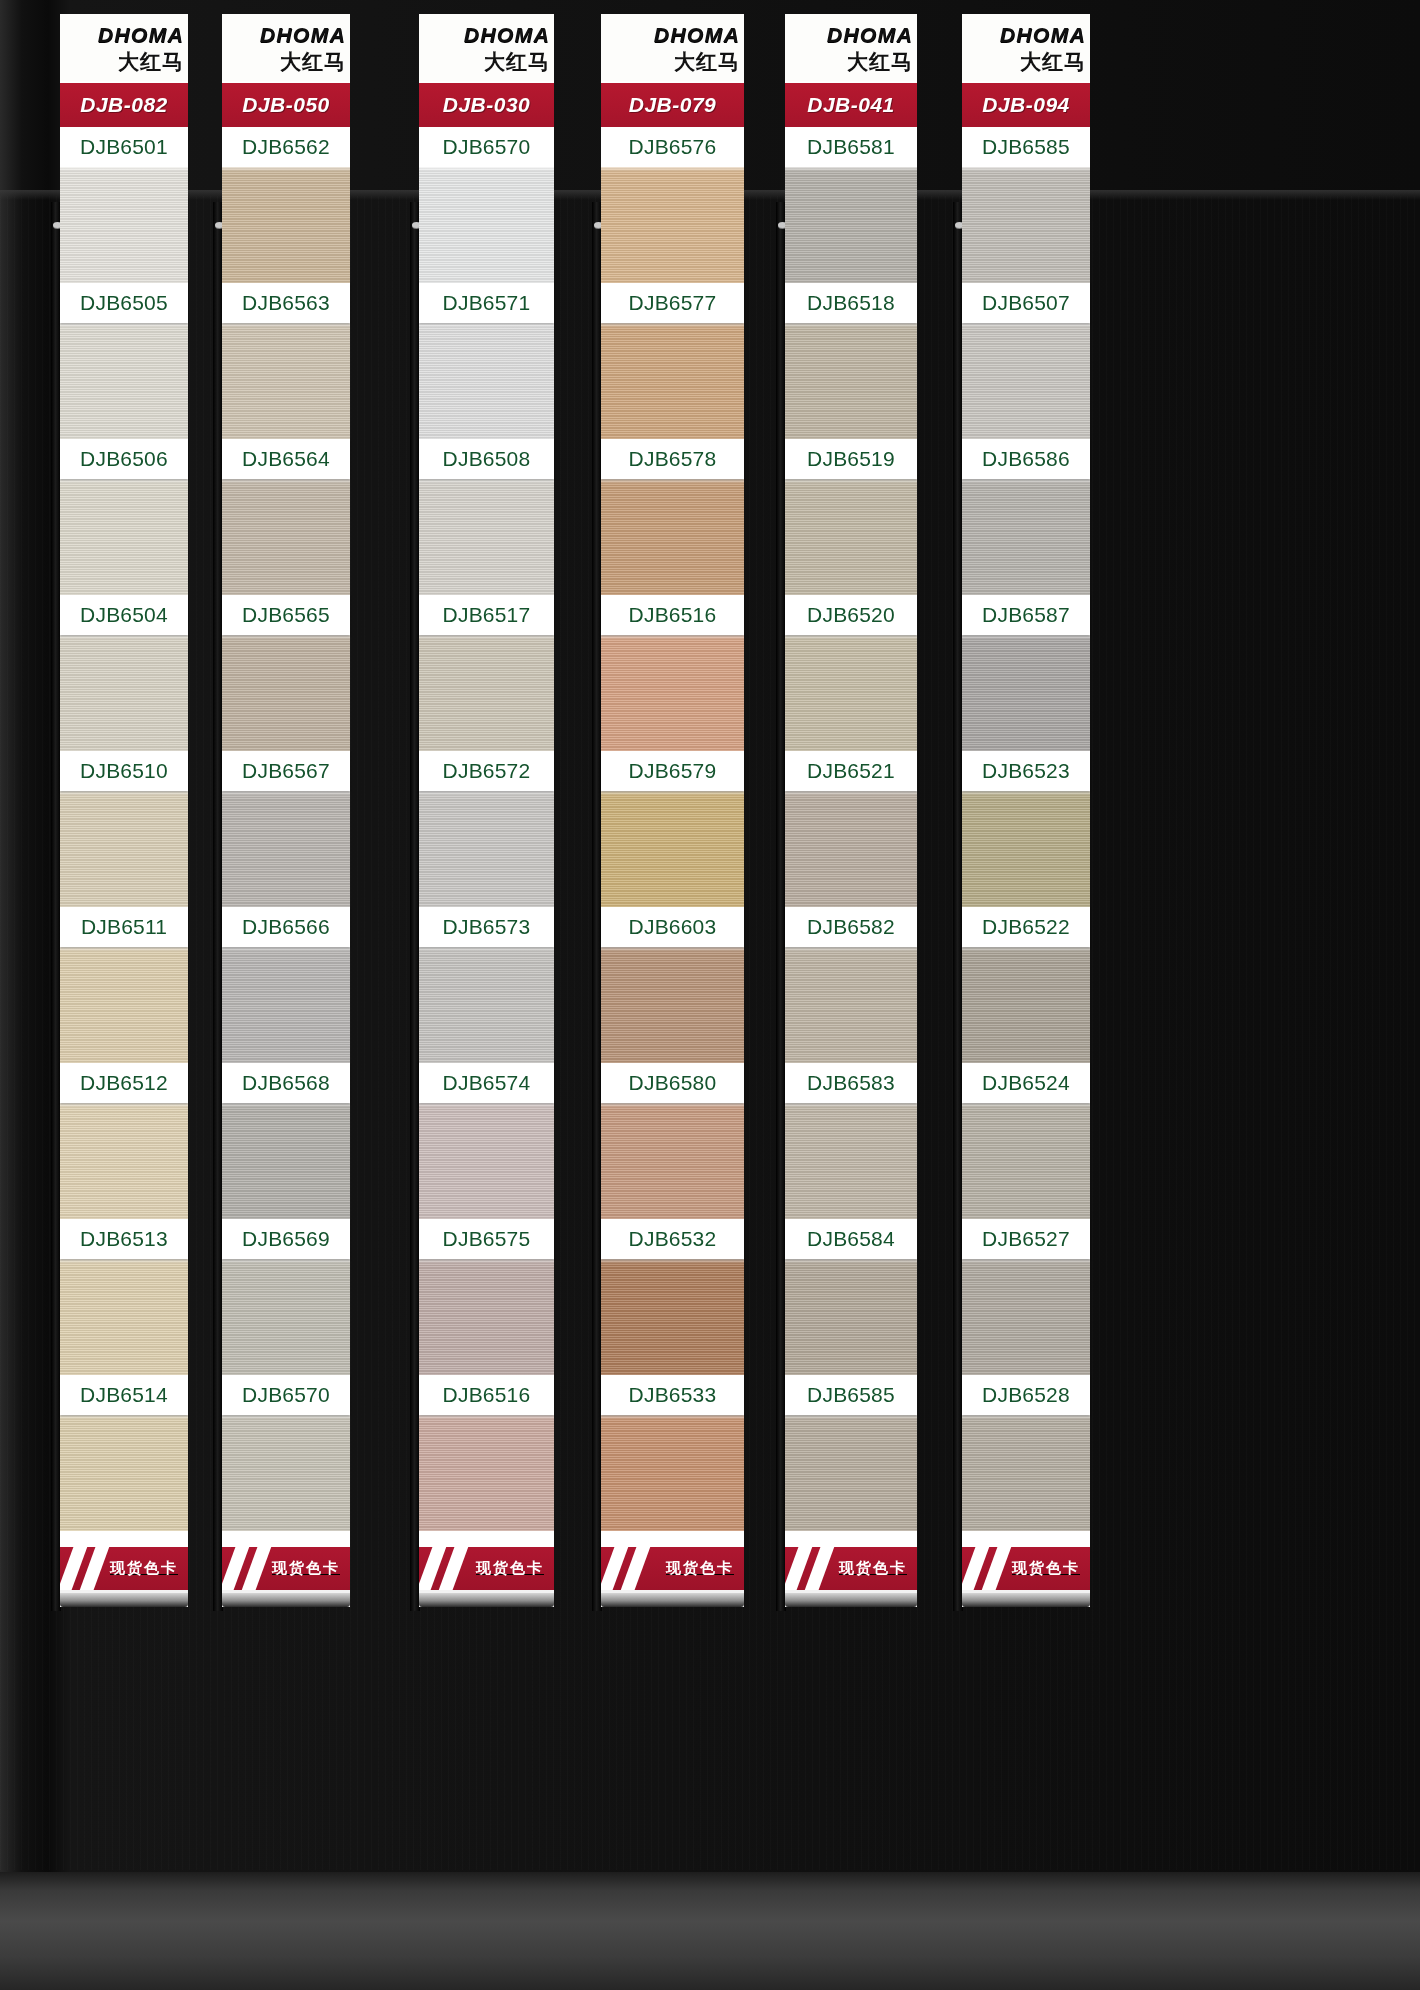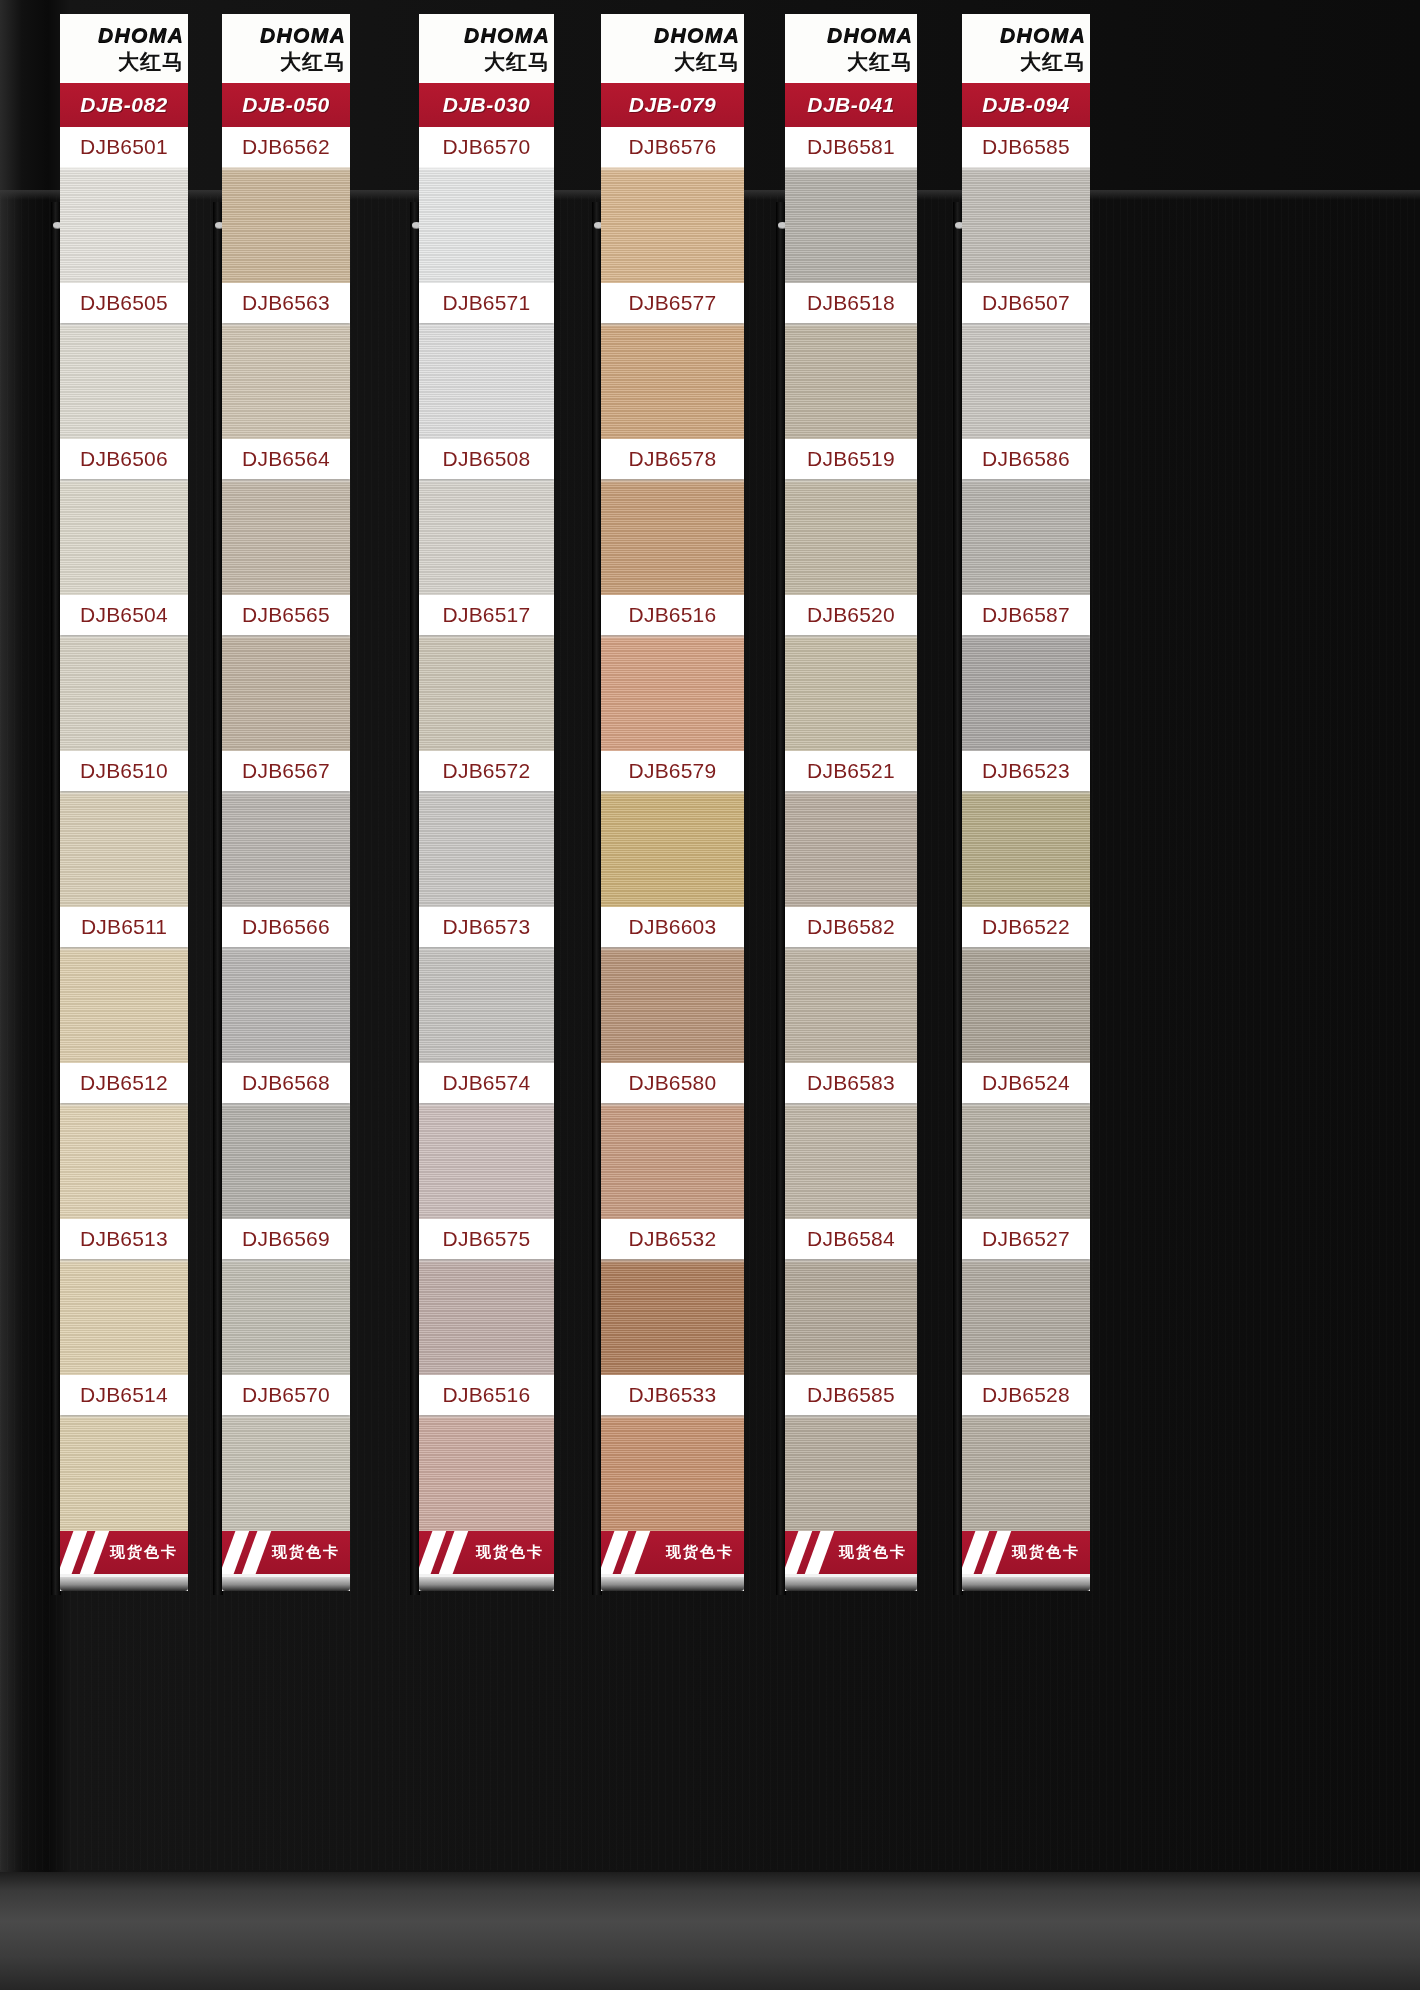--- a/index.html
+++ b/index.html
@@ -117,21 +117,21 @@
     background: #fff;
     height: 40px;
     display: flex;
     align-items: center;
     justify-content: center;
   }
   .top-label span,
   .swatch-label span {
     font-family: "Liberation Sans", sans-serif;
     font-size: 21px;
-    color: #7f1d1d;
+    color: #14532d;
     letter-spacing: .2px;
     white-space: nowrap;
   }
 
   
   .swatch-stack { display: flex; flex-direction: column; }
   .swatch {
     position: relative;
     height: 116px;
     overflow: hidden;
@@ -162,20 +162,22 @@
     box-shadow: 0 1px 2px rgba(0,0,0,.35);
     position: relative;
     z-index: 2;
   }
 
   
   .footer-tag {
     position: relative;
     margin-top: 0;
     background: #fff;
+    padding-top: 16px;
+    text-decoration: underline;
   }
   .footer-red {
     position: relative;
     height: 46px;
     background: linear-gradient(180deg,#ae1730 0%, #9d1229 100%);
     overflow: hidden;
     display: flex;
     align-items: center;
     justify-content: flex-end;
     padding-right: 10px;

